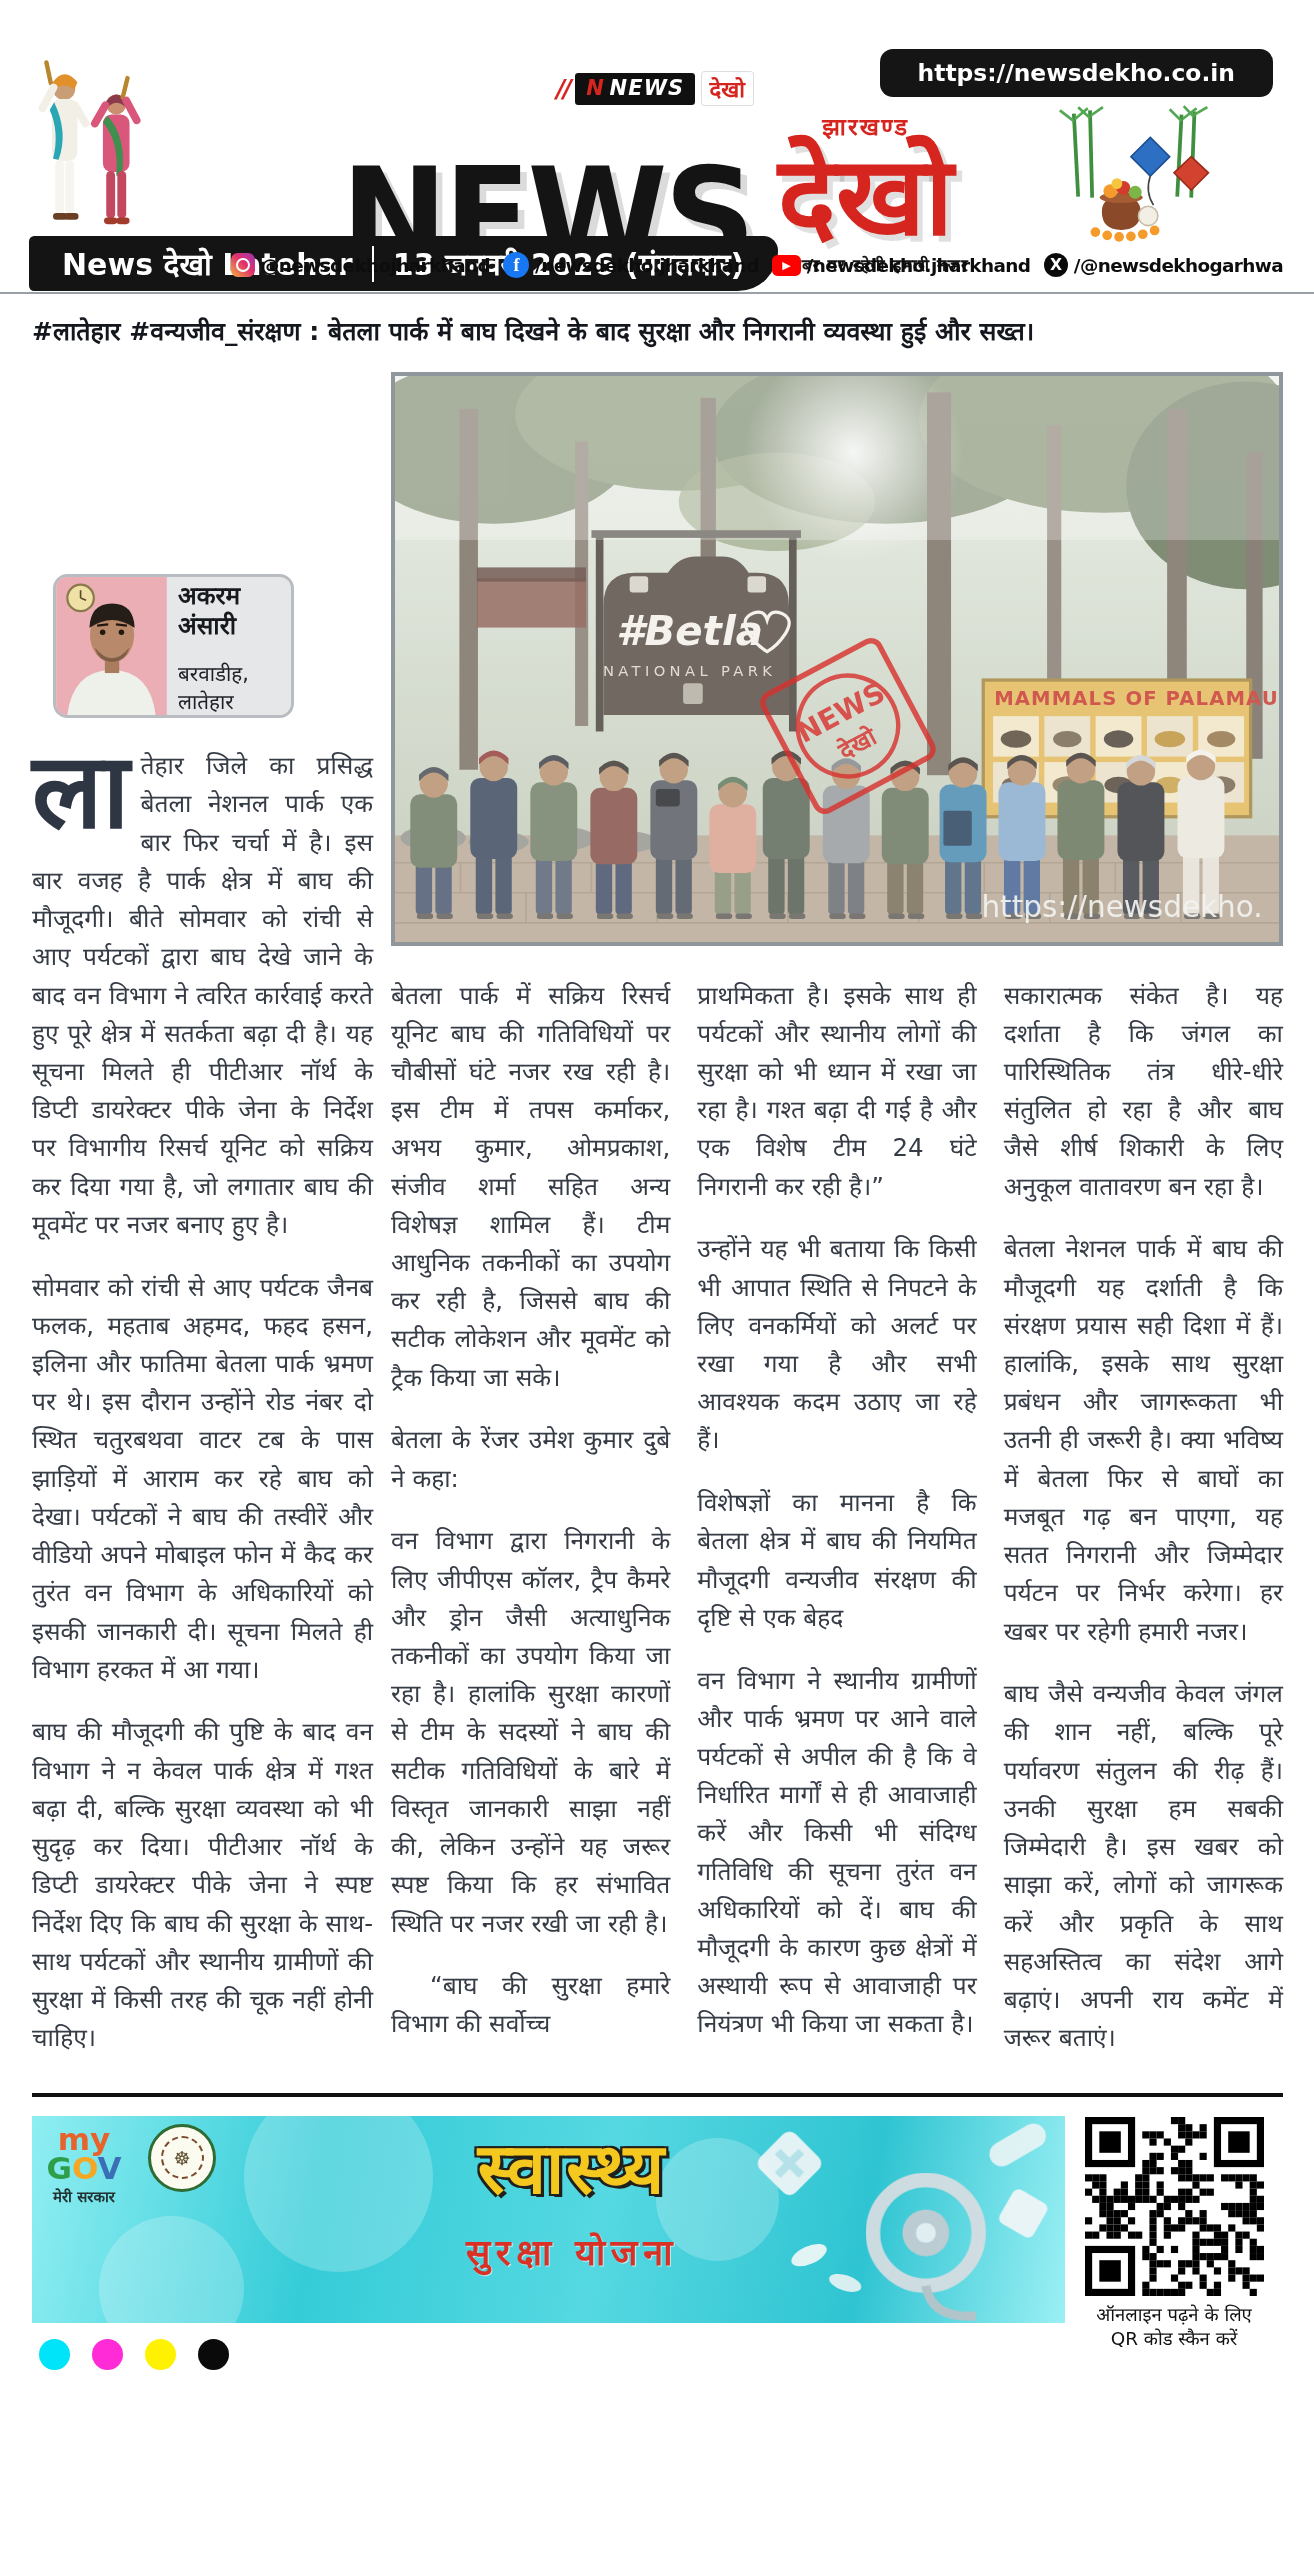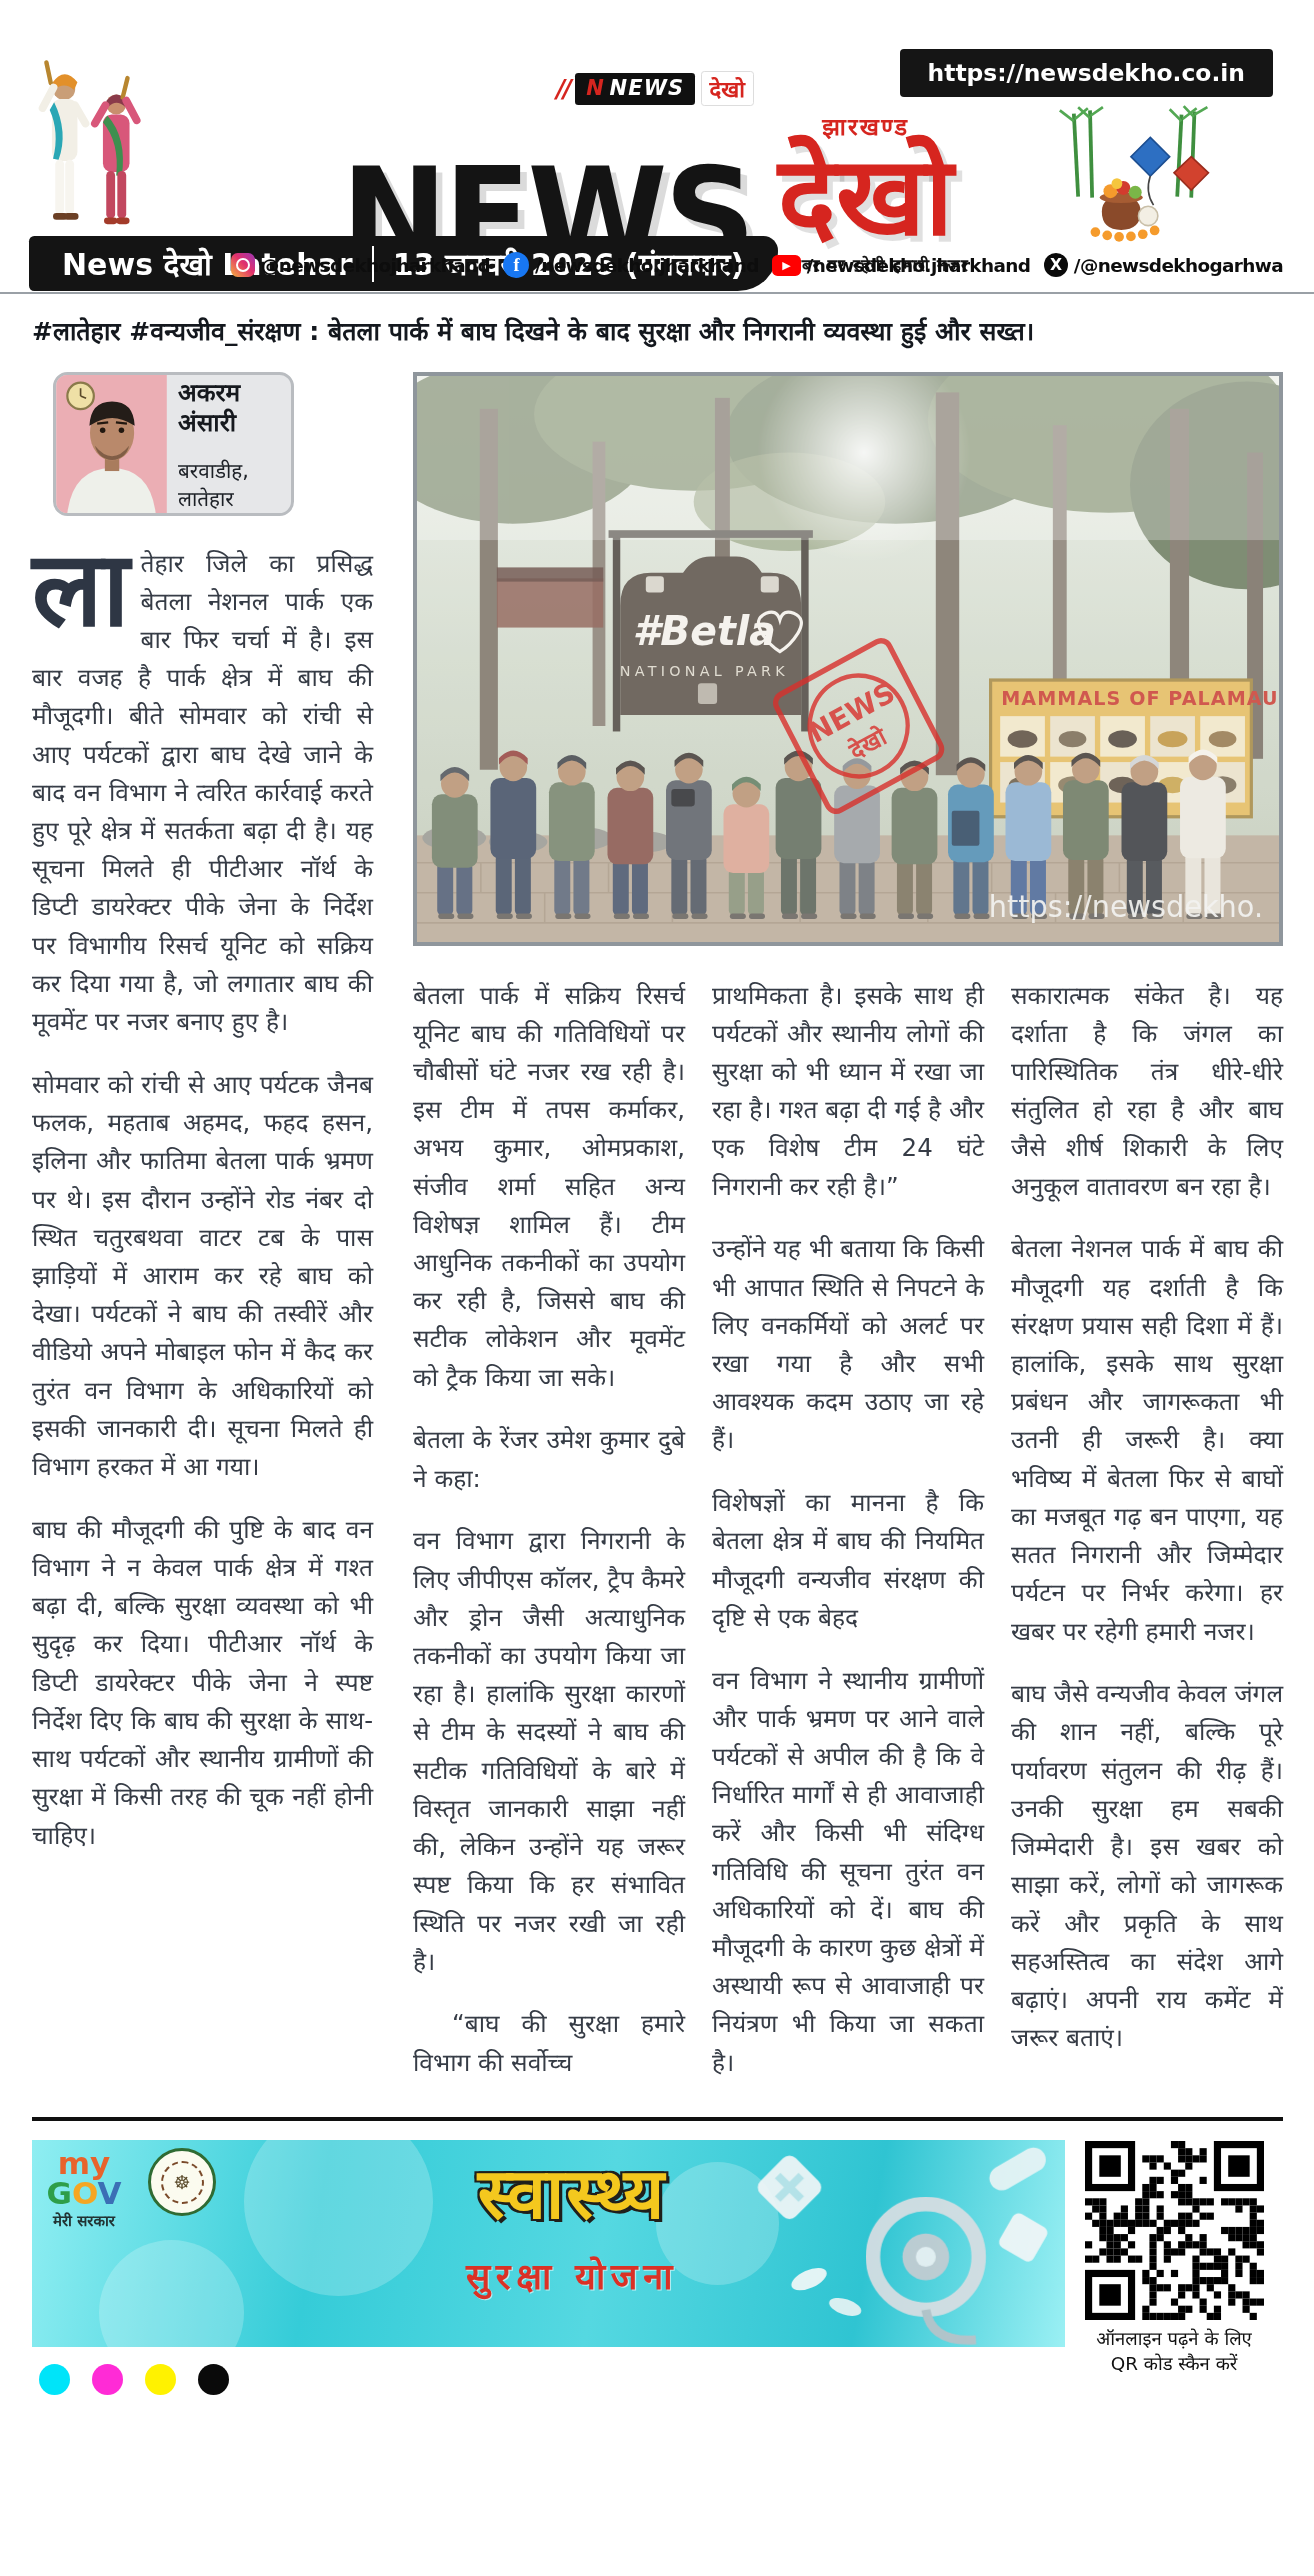--- a/index.html
+++ b/index.html
@@ -24,42 +24,42 @@
   .logo-small .box .n{color:var(--red); margin-right:4.5px;}
   .logo-small .dk{color:var(--red); font-weight:bold; font-size:22px; background:#fff; border:1.1px solid #ddd; padding:1.1px 7.8px 2.2px; border-radius:3.3px;}
   .logo-main{display:flex; align-items:flex-end;}
   .logo-news{font-size:127px; font-weight:bold; letter-spacing:-3.3px; color:#141414; line-height:.92;
     transform:scaleY(1.05); text-shadow:6.7px 6.7px 0 rgba(0,0,0,.14);}
   .dekho-stack{display:flex; flex-direction:column; align-items:center; margin-left:10px;}
   .logo-state{color:var(--red); font-weight:bold; font-size:23.4px; letter-spacing:2.2px;}
   .logo-dekho{color:var(--red); font-weight:bold; font-size:109px; line-height:1.0; text-shadow:5.6px 5.6px 0 rgba(0,0,0,.12);}
   .logo-tagline{color:#151515; font-weight:bold; font-size:16.7px; letter-spacing:1.1px; margin-top:2.2px;}
   .url-pill{position:absolute; right:42px; top:49px; background:#151515; color:#fff; font-weight:bold;
-    font-size:23.4px; padding:10px 28px; border-radius:4px;}
+    font-size:23.4px; padding:10px 38px; border-radius:13px;}
   .festival{position:absolute; right:84px; top:105px; width:184px; height:140px;}
   .date-bar{position:absolute; left:29px; top:236px; width:749px; height:55px; background:#141414;
     border-radius:7.8px 22px 61px 7.8px; display:flex; align-items:center; padding-left:33px; gap:19px;}
   .date-bar .ed, .date-bar .dt{color:#fff; font-weight:bold; font-size:30px; white-space:nowrap;}
   .date-bar .sep{width:2.2px; height:36px; background:#fff;}
   .social-row{position:absolute; right:32px; top:252px; display:flex; align-items:center; gap:13.4px;}
   .social-item{display:flex; align-items:center; gap:5.6px; cursor:pointer;}
   .social-item .handle{font-weight:bold; font-size:18.4px; color:#0d0d0d; letter-spacing:-0.6px;}
   .icon{display:inline-flex; align-items:center; justify-content:center; flex:none;}
   .ig-icon{width:24.5px; height:24.5px; border-radius:6.7px; background:linear-gradient(45deg,#f5b03e,#e1306c 55%,#9b36b7); position:relative;}
   .ig-icon::after{content:""; position:absolute; inset:5px; border:2.2px solid #fff; border-radius:50%;}
   .fb-icon{width:26px; height:26px; border-radius:50%; background:#1877f2; color:#fff; font-weight:bold; font-size:18px; font-family:"Liberation Serif",serif;}
   .yt-icon{width:29px; height:21px; border-radius:5.6px; background:#f00; color:#fff; font-size:11px;}
   .x-icon{width:24.5px; height:24.5px; border-radius:50%; background:#0a0a0a; color:#fff; font-weight:bold; font-size:15.6px;}
   .header-rule{position:absolute; left:0; right:0; bottom:0; height:2.2px; background:#9aa0a6;}
   
   .main{padding:0 32px;}
   .headline{margin-top:21px; font-size:53px; font-weight:bold; color:var(--headline); line-height:1.5; letter-spacing:-0.6px;}
   .subheadline{margin-top:19px; font-size:25px; font-weight:bold; color:#14181e;}
   
-  .content{display:flex; gap:40px; margin-top:24.5px;}
+  .content{display:flex; gap:18px; margin-top:24.5px;align-items:flex-end;}
   .left-col{width:341px; flex:none;}
   .author-card{width:241px; height:144px; border:3.9px solid #b9bcc0; border-radius:14.5px; overflow:hidden;
     display:flex; background:#e6e7e9; margin-left:21px;}
   .author-photo{width:111px; height:100%; flex:none;}
   .author-meta{flex:1; padding:14.5px 11px 11px; display:flex; flex-direction:column; justify-content:center;}
   .author-name{font-size:24.5px; font-weight:bold; color:#16191e; line-height:1.22;}
   .author-div{height:2.8px; background:#a9adb3; margin:10px 0 7.8px; width:96%;}
   .author-loc{font-size:20.6px; color:#1c2026;}
   .body-text p{font-size:24.5px; line-height:1.56; text-align:justify; margin-bottom:24.5px; color:var(--body);}
   .left-col .body-text{margin-top:29px;}

